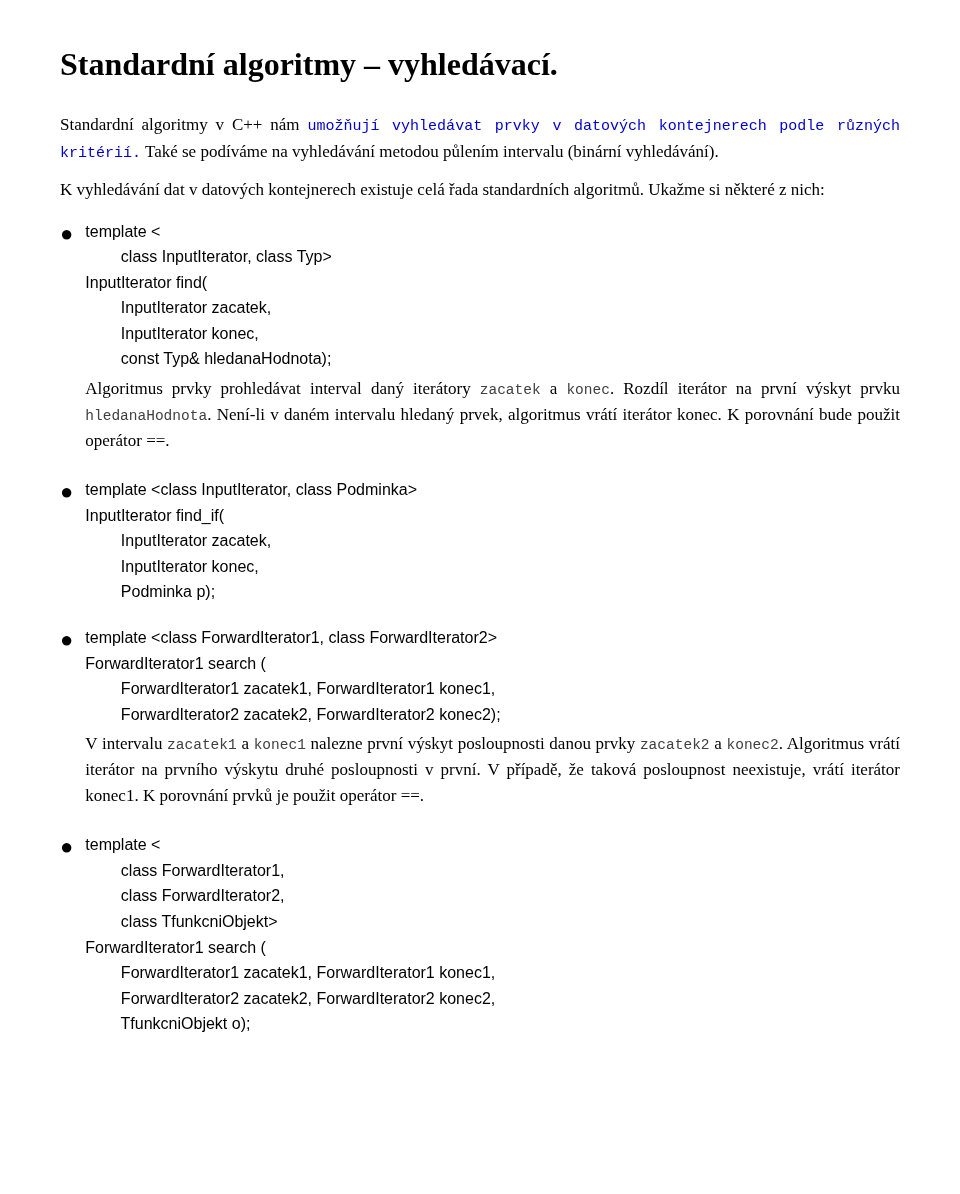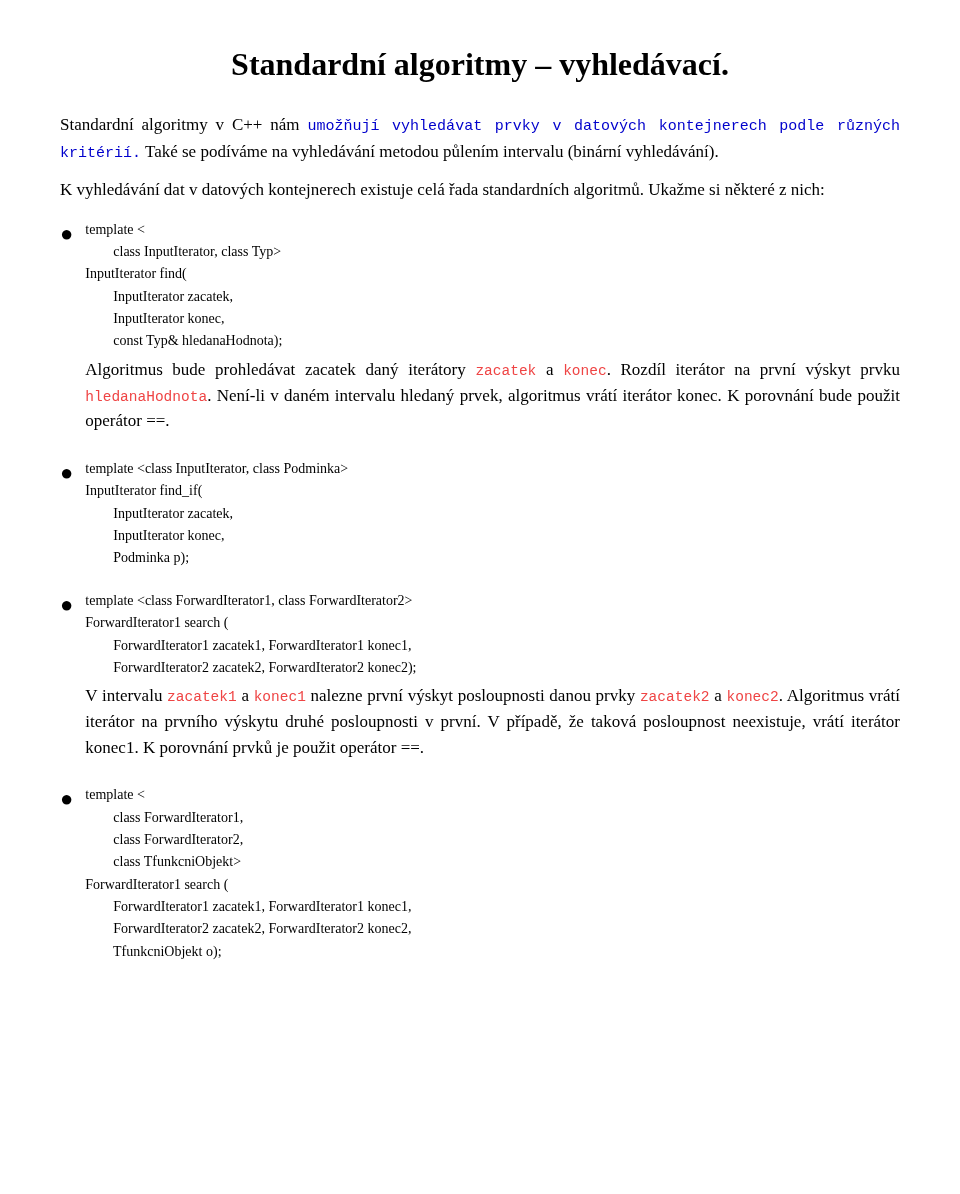--- a/index.html
+++ b/index.html
@@ -14,40 +14,40 @@
       font-size: 17px;
       color: #000000;
       padding: 40px 60px;
       line-height: 1.5;
       max-width: 960px;
     }
 
     h1 {
       font-size: 32px;
       font-weight: bold;
-      text-align: center;
+      text-align: left;
       margin-bottom: 24px;
       font-family: 'Times New Roman', Times, serif;
     }
 
     p {
       margin-bottom: 12px;
       text-align: justify;
     }
 
     .blue-link {
       color: #0000cc;
       font-family: 'Courier New', Courier, monospace;
       font-size: 15px;
     }
 
     code, .code, pre {
       font-family: 'Courier New', Courier, monospace;
       font-size: 14.5px;
-      color: #ef4444;
+      color: #404040;
     }
 
     .bullet-list {
       list-style: none;
       padding-left: 0;
       margin: 0;
     }
 
     .bullet-item {
       display: flex;
@@ -61,22 +61,22 @@
       margin-top: 2px;
       flex-shrink: 0;
       line-height: 1.2;
     }
 
     .bullet-content {
       flex: 1;
     }
 
     .code-block {
-      font-family: Liberation Serif, serif;
-      font-size: 14px;
+      font-family: Liberation Sans, sans-serif;
+      font-size: 16px;
       white-space: pre;
       margin-bottom: 4px;
       line-height: 1.6;
     }
 
     .prose {
       font-family: 'Times New Roman', Times, serif;
       font-size: 17px;
       text-align: justify;
       margin-top: 4px;
@@ -110,21 +110,21 @@
   <li class="bullet-item">
     <span class="bullet-dot">●</span>
     <div class="bullet-content">
       <div class="code-block">template &lt;
         class InputIterator, class Typ&gt;
 InputIterator find(
         InputIterator zacatek,
         InputIterator konec,
         const Typ&amp; hledanaHodnota);</div>
       <p class="prose">
-        <span>Algoritmus bude prohledávat zacatek daný iterátory </span><code>zacatek</code><span> a </span><code>konec</code><span>. Rozdíl iterátor na první výskyt prvku </span><code>hledanaHodnota</code><span>. Není-li v daném intervalu hledaný prvek, algoritmus vrátí iterátor konec. K porovnání bude použit operátor ==.</span>
+        <span>Algoritmus prvky prohledávat interval daný iterátory </span><code>zacatek</code><span> a </span><code>konec</code><span>. Rozdíl iterátor na první výskyt prvku </span><code>hledanaHodnota</code><span>. Není-li v daném intervalu hledaný prvek, algoritmus vrátí iterátor konec. K porovnání bude použit operátor ==.</span>
       </p>
     </div>
   </li>
 
   <li class="bullet-item">
     <span class="bullet-dot">●</span>
     <div class="bullet-content">
       <div class="code-block">template &lt;class InputIterator, class Podminka&gt;
 InputIterator find_if(
         InputIterator zacatek,

